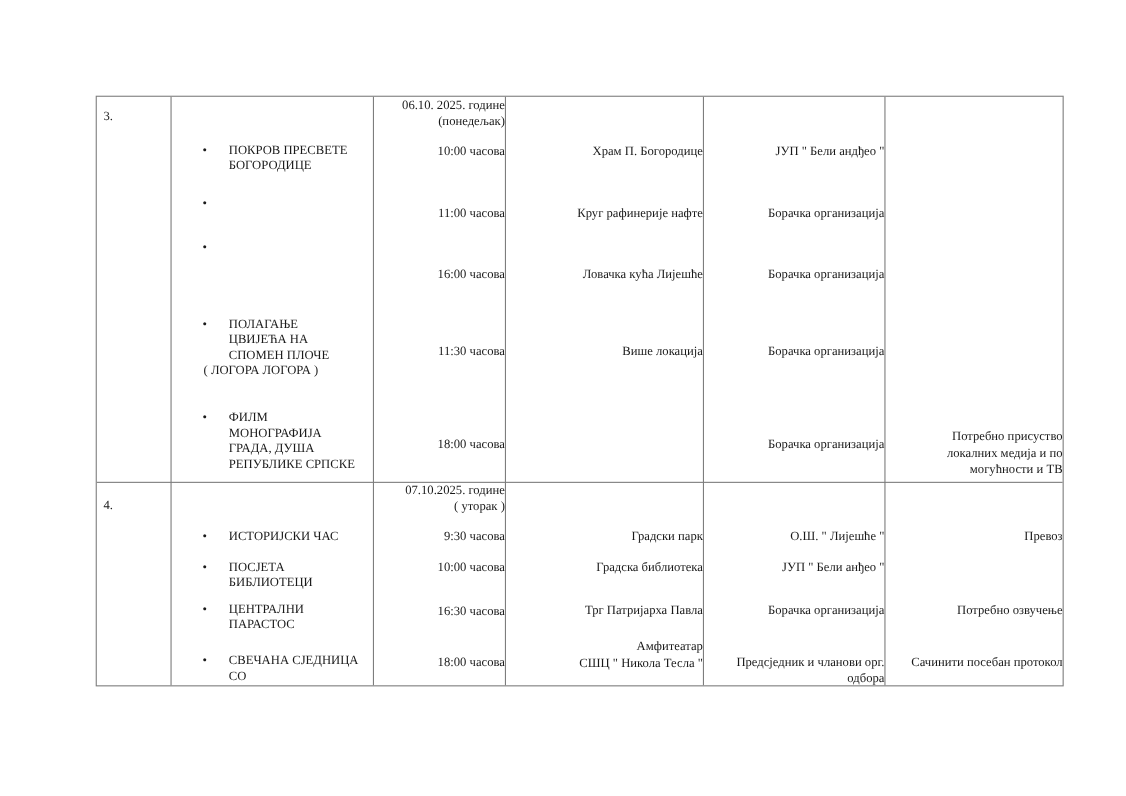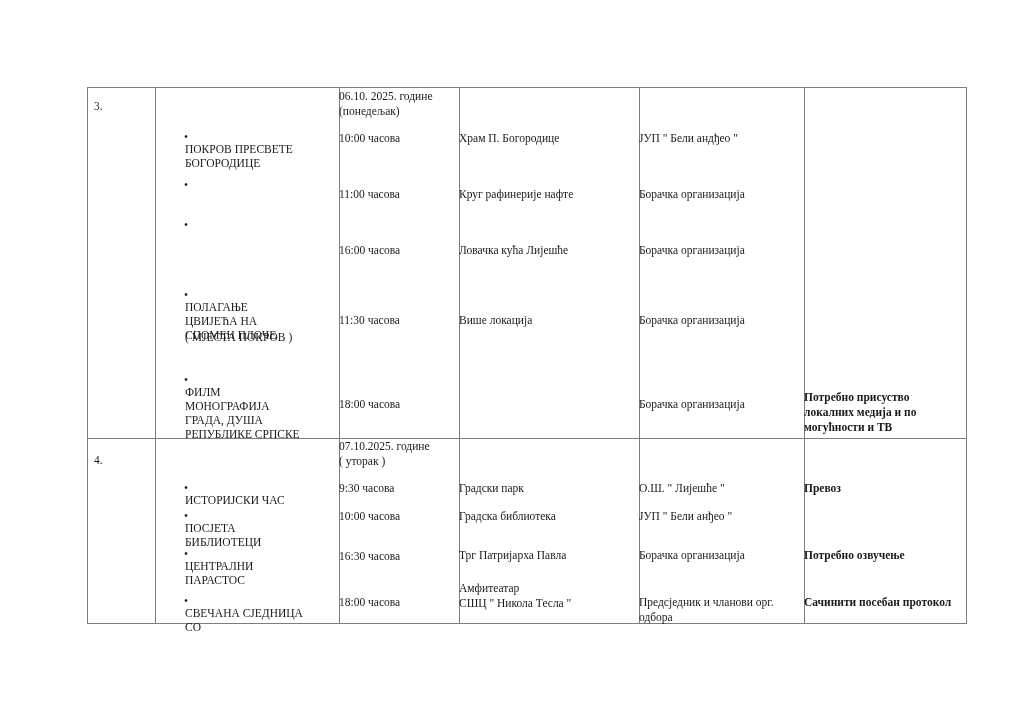--- a/index.html
+++ b/index.html
@@ -6,26 +6,26 @@
   .page {
     position:relative; width:1024px; height:724px; background:#ffffff;
     font-family:"Liberation Serif", serif; font-size:11.5px; line-height:15px;
     color:#1a1a1a; overflow:hidden;
   }
   .tbl { position:absolute; left:87px; top:87px; width:878px; height:535px;
          border:1px solid #7d7d7d; box-sizing:content-box; }
   .vl  { position:absolute; top:0; width:1px; height:535px; background:#7d7d7d; }
   .hl  { position:absolute; left:0; width:878px; height:1px; background:#7d7d7d; }
   .blk { position:absolute; white-space:pre-line; }
-  .ctr { text-align:left; }
+  .ctr { text-align:right; }
   .c3  { left:251px; width:120px; }
   .c4  { left:371px; width:180px; }
   .c5  { left:551px; width:165px; }
-  .c6  { left:716px; width:162px;font-weight:bold; }
-  .evt { left:97px; width:142px; line-height:14px;margin-top:12px; }
+  .c6  { left:716px; width:162px; }
+  .evt { left:120px; width:142px; line-height:14px; }
   .bu  { position:absolute; left:96px; width:10px; line-height:14px; }
 </style>
 </head>
 <body>
 
 <div class="page">
   <div class="tbl">
 
     <div class="vl" style="left:67px"></div>
     <div class="vl" style="left:251px"></div>
@@ -52,21 +52,21 @@
 
     <span class="bu" style="top:130px">•</span>
     <div class="blk ctr c3" style="top:155px">16:00 часова</div>
     <div class="blk ctr c4" style="top:155px">Ловачка кућа Лијешће</div>
     <div class="blk ctr c5" style="top:155px">Борачка организација</div>
 
     <span class="bu" style="top:200px">•</span>
     <div class="blk evt" style="top:200px">ПОЛАГАЊЕ
 ЦВИЈЕЋА НА
 СПОМЕН ПЛОЧЕ</div>
-    <div class="blk" style="left:97px; top:242px; line-height:14px">( МЈЕСТА ПОКРОВ )</div>
+    <div class="blk" style="left:97px; top:242px; line-height:14px">( ЛОГОРА ЛОГОРА )</div>
     <div class="blk ctr c3" style="top:225px">11:30 часова</div>
     <div class="blk ctr c4" style="top:225px">Више локација</div>
     <div class="blk ctr c5" style="top:225px">Борачка организација</div>
 
     <span class="bu" style="top:285px">•</span>
     <div class="blk evt" style="top:285px">ФИЛМ
 МОНОГРАФИЈА
 ГРАДА, ДУША
 РЕПУБЛИКЕ СРПСКЕ</div>
     <div class="blk ctr c3" style="top:309px">18:00 часова</div>

